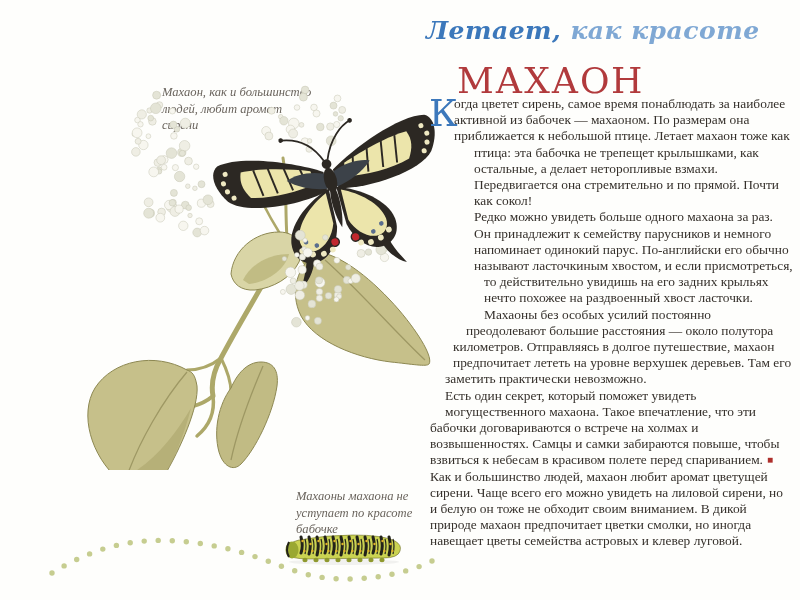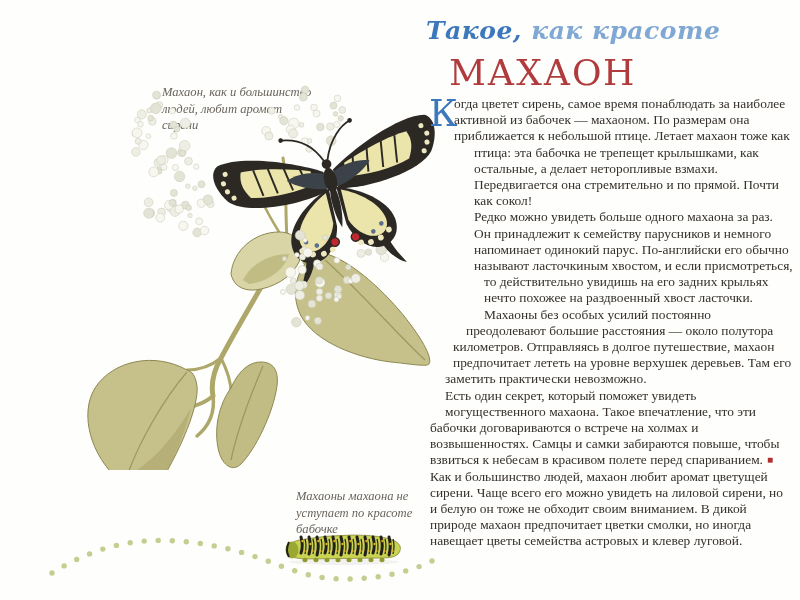--- a/index.html
+++ b/index.html
@@ -3,21 +3,21 @@
 <meta charset="utf-8">
 <style>
   html,body{margin:0;padding:0;background:#ffffff;}
   .page{position:relative;width:800px;height:600px;background:#fefefc;overflow:hidden;
         font-family:"Liberation Serif",serif;}
   .tagline{position:absolute;left:426px;top:16px;
            font-family:"DejaVu Serif",serif;font-style:italic;font-weight:bold;
            font-size:25px;letter-spacing:.5px;white-space:nowrap;}
   .tagline .tl1{color:var(--tagline);}
   .tagline .tl2{color:var(--tagline2);}
-  .title{position:absolute;left:441px;top:44px;margin:8px;
+  .title{position:absolute;left:441px;top:44px;margin:16px;
          font-family:"DejaVu Serif",serif;font-weight:normal;
          font-size:36px;letter-spacing:1.5px;color:var(--title);}
   .caption{position:absolute;font-style:italic;font-size:12.6px;line-height:16.5px;
            color:var(--captiontext);}
   .top-caption{left:162px;top:84px;width:155px;}
   .bottom-caption{left:296px;top:488px;width:152px;}
   .article{position:absolute;left:430px;top:96px;width:363px;
            font-size:13.4px;line-height:16.2px;color:var(--bodytext);text-align:left;}
   .article p{margin:0;}
   .contour{float:left;clear:left;}
@@ -27,21 +27,21 @@
   svg{position:absolute;}
   #main-illustration{left:35px;top:70px;}
   #dots-svg{left:40px;top:533px;}
   #caterpillar-svg{left:281px;top:532px;}
 </style>
 </head>
 <body>
 
 <div class="page">
 
-  <div class="tagline"><span class="tl1">Такое, </span><span class="tl2">как красоте</span></div>
+  <div class="tagline"><span class="tl1">Летает, </span><span class="tl2">как красоте</span></div>
   <h1 class="title">МАХАОН</h1>
 
   <div class="caption top-caption">Махаон, как и большинство людей, любит аромат сирени</div>
 
   <svg id="main-illustration" width="410" height="400" viewBox="0 0 410 400">
 
     <g stroke="#ada869" fill="none" stroke-linecap="round">
       <path d="M252,168 C238,200 208,246 186,288 C178,302 176,315 178,326" stroke-width="5"></path>
       <path d="M178,326 C166,336 150,340 134,336" stroke-width="4"></path>
       <path d="M178,326 C180,342 174,356 162,366" stroke-width="3.5"></path>

